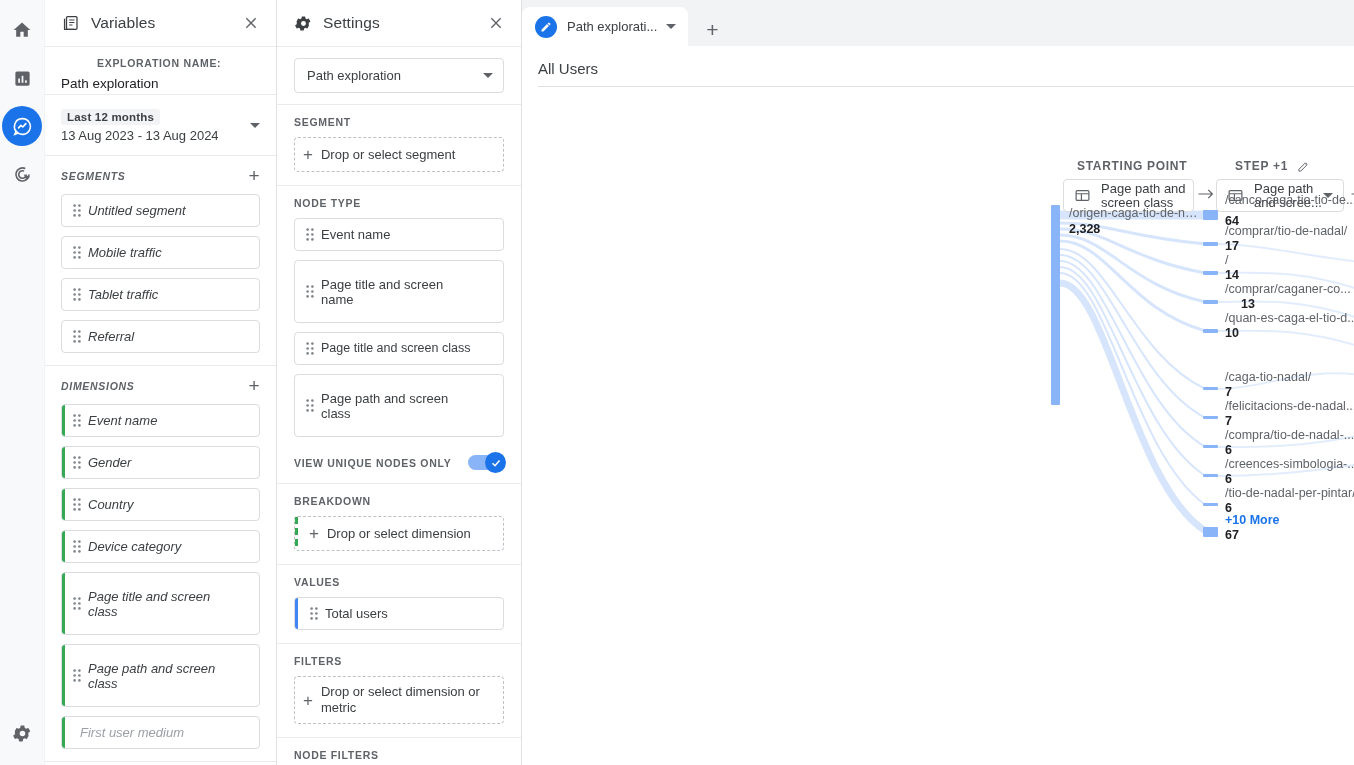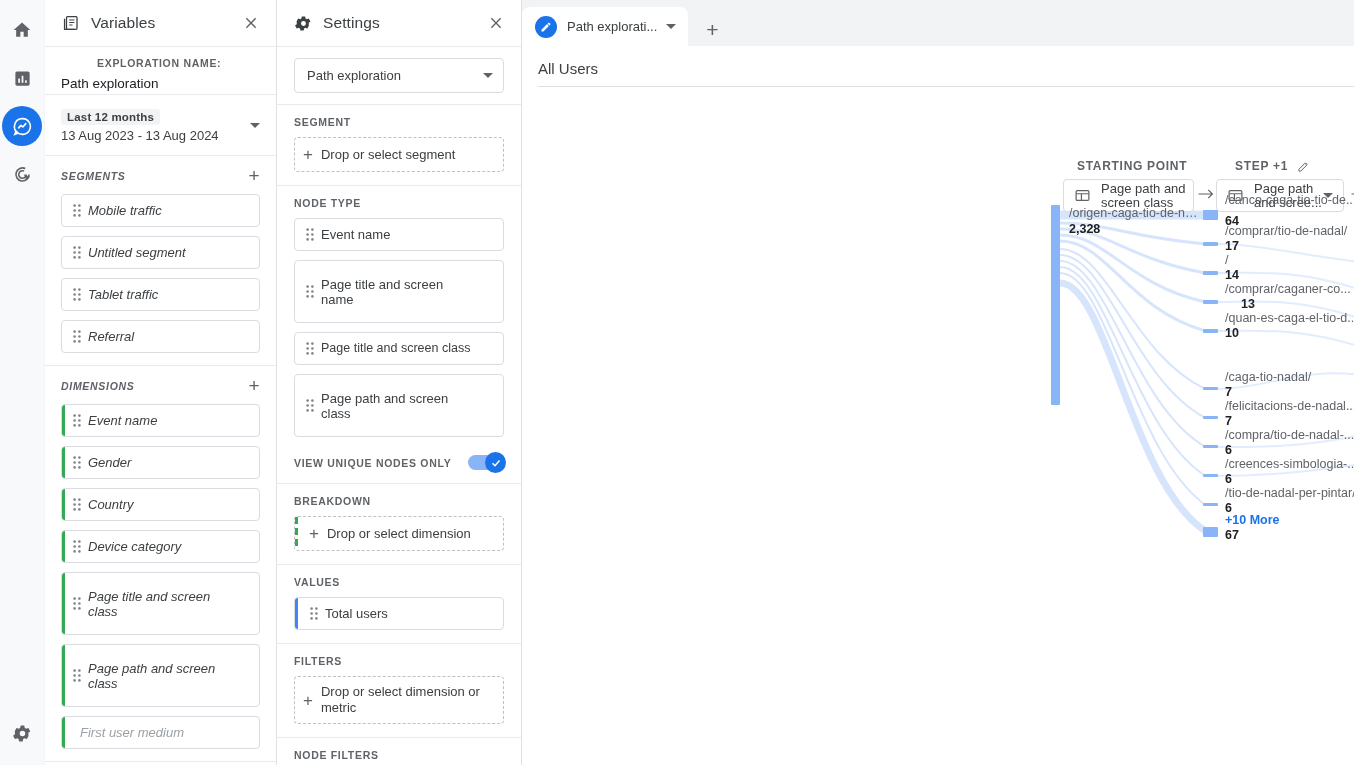--- a/index.html
+++ b/index.html
@@ -230,34 +230,34 @@
         <span class="grip">
             <svg width="8" height="13" viewBox="0 0 8 13" fill="#80868b">
               <circle cx="1.6" cy="1.6" r="1.3"></circle>
               <circle cx="6.4" cy="1.6" r="1.3"></circle>
               <circle cx="1.6" cy="6.5" r="1.3"></circle>
               <circle cx="6.4" cy="6.5" r="1.3"></circle>
               <circle cx="1.6" cy="11.4" r="1.3"></circle>
               <circle cx="6.4" cy="11.4" r="1.3"></circle>
             </svg>
           </span>
+        <span class="chip-text">Untitled segment</span>
+      </div>
+      <div class="chip">
+        <span class="grip">
+            <svg width="8" height="13" viewBox="0 0 8 13" fill="#80868b">
+              <circle cx="1.6" cy="1.6" r="1.3"></circle>
+              <circle cx="6.4" cy="1.6" r="1.3"></circle>
+              <circle cx="1.6" cy="6.5" r="1.3"></circle>
+              <circle cx="6.4" cy="6.5" r="1.3"></circle>
+              <circle cx="1.6" cy="11.4" r="1.3"></circle>
+              <circle cx="6.4" cy="11.4" r="1.3"></circle>
+            </svg>
+          </span>
         <span class="chip-text">Mobile traffic</span>
-      </div>
-      <div class="chip">
-        <span class="grip">
-            <svg width="8" height="13" viewBox="0 0 8 13" fill="#80868b">
-              <circle cx="1.6" cy="1.6" r="1.3"></circle>
-              <circle cx="6.4" cy="1.6" r="1.3"></circle>
-              <circle cx="1.6" cy="6.5" r="1.3"></circle>
-              <circle cx="6.4" cy="6.5" r="1.3"></circle>
-              <circle cx="1.6" cy="11.4" r="1.3"></circle>
-              <circle cx="6.4" cy="11.4" r="1.3"></circle>
-            </svg>
-          </span>
-        <span class="chip-text">Untitled segment</span>
       </div>
       <div class="chip">
         <span class="grip">
             <svg width="8" height="13" viewBox="0 0 8 13" fill="#80868b">
               <circle cx="1.6" cy="1.6" r="1.3"></circle>
               <circle cx="6.4" cy="1.6" r="1.3"></circle>
               <circle cx="1.6" cy="6.5" r="1.3"></circle>
               <circle cx="6.4" cy="6.5" r="1.3"></circle>
               <circle cx="1.6" cy="11.4" r="1.3"></circle>
               <circle cx="6.4" cy="11.4" r="1.3"></circle>

